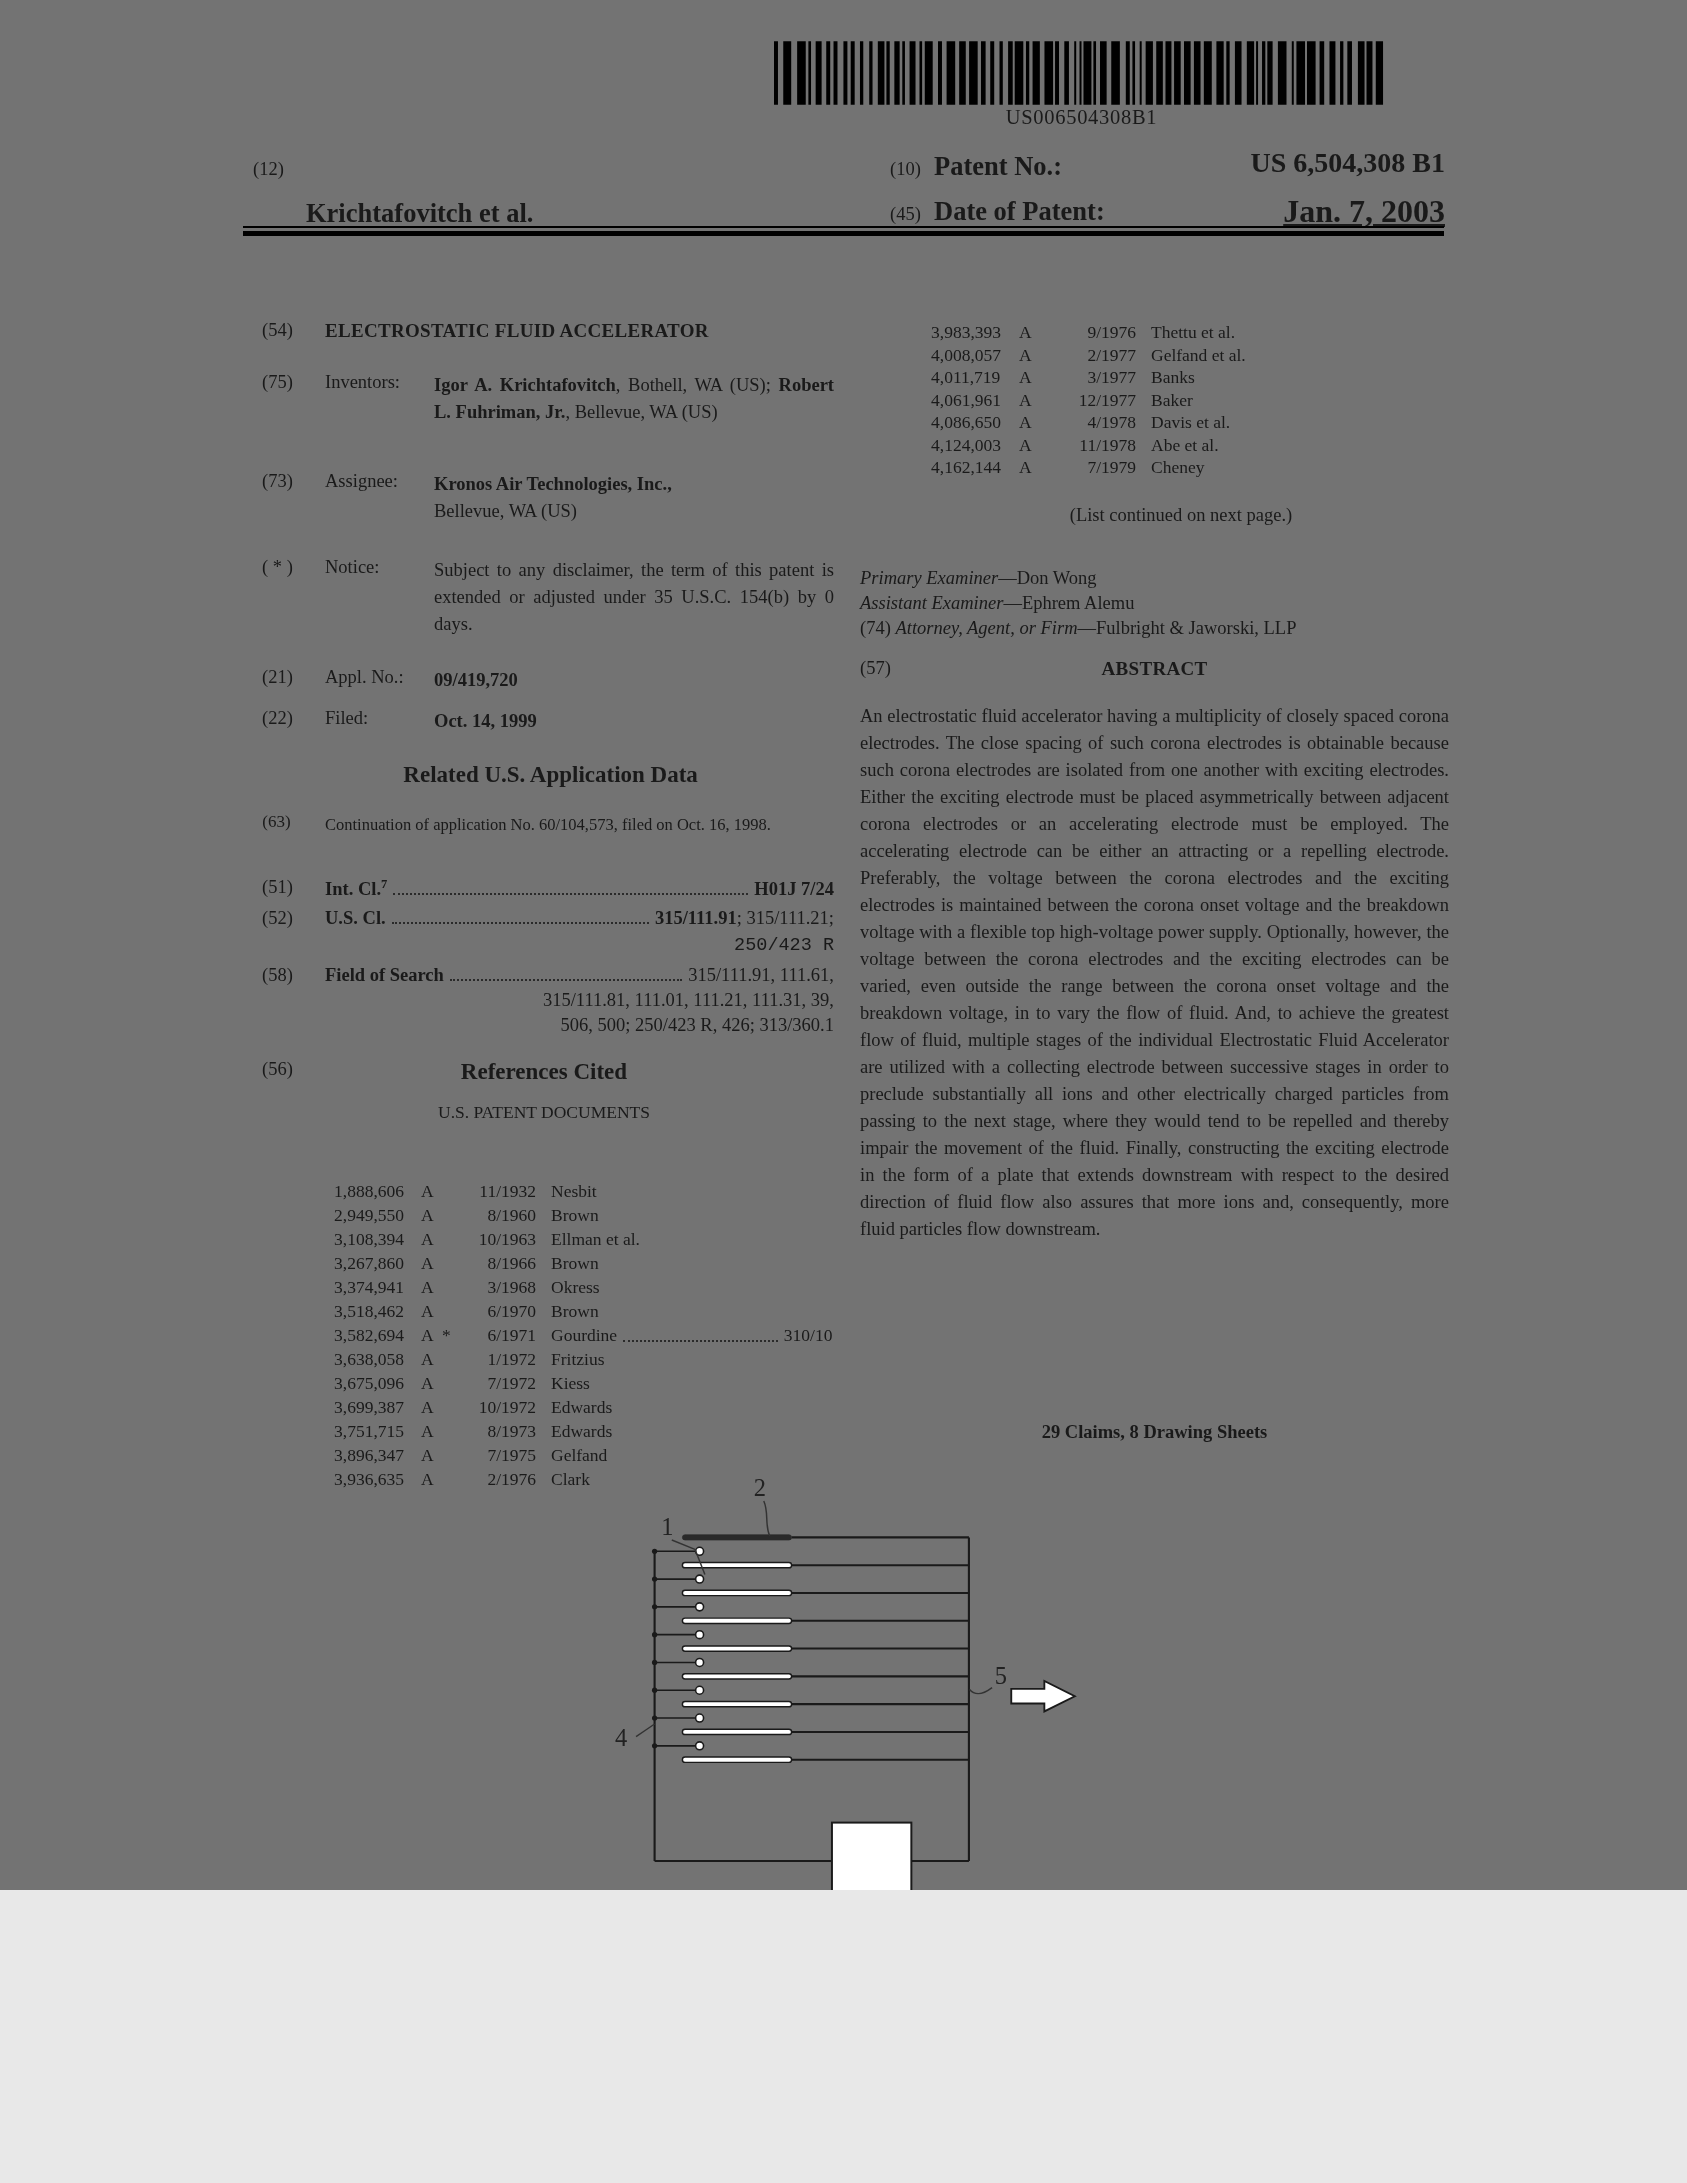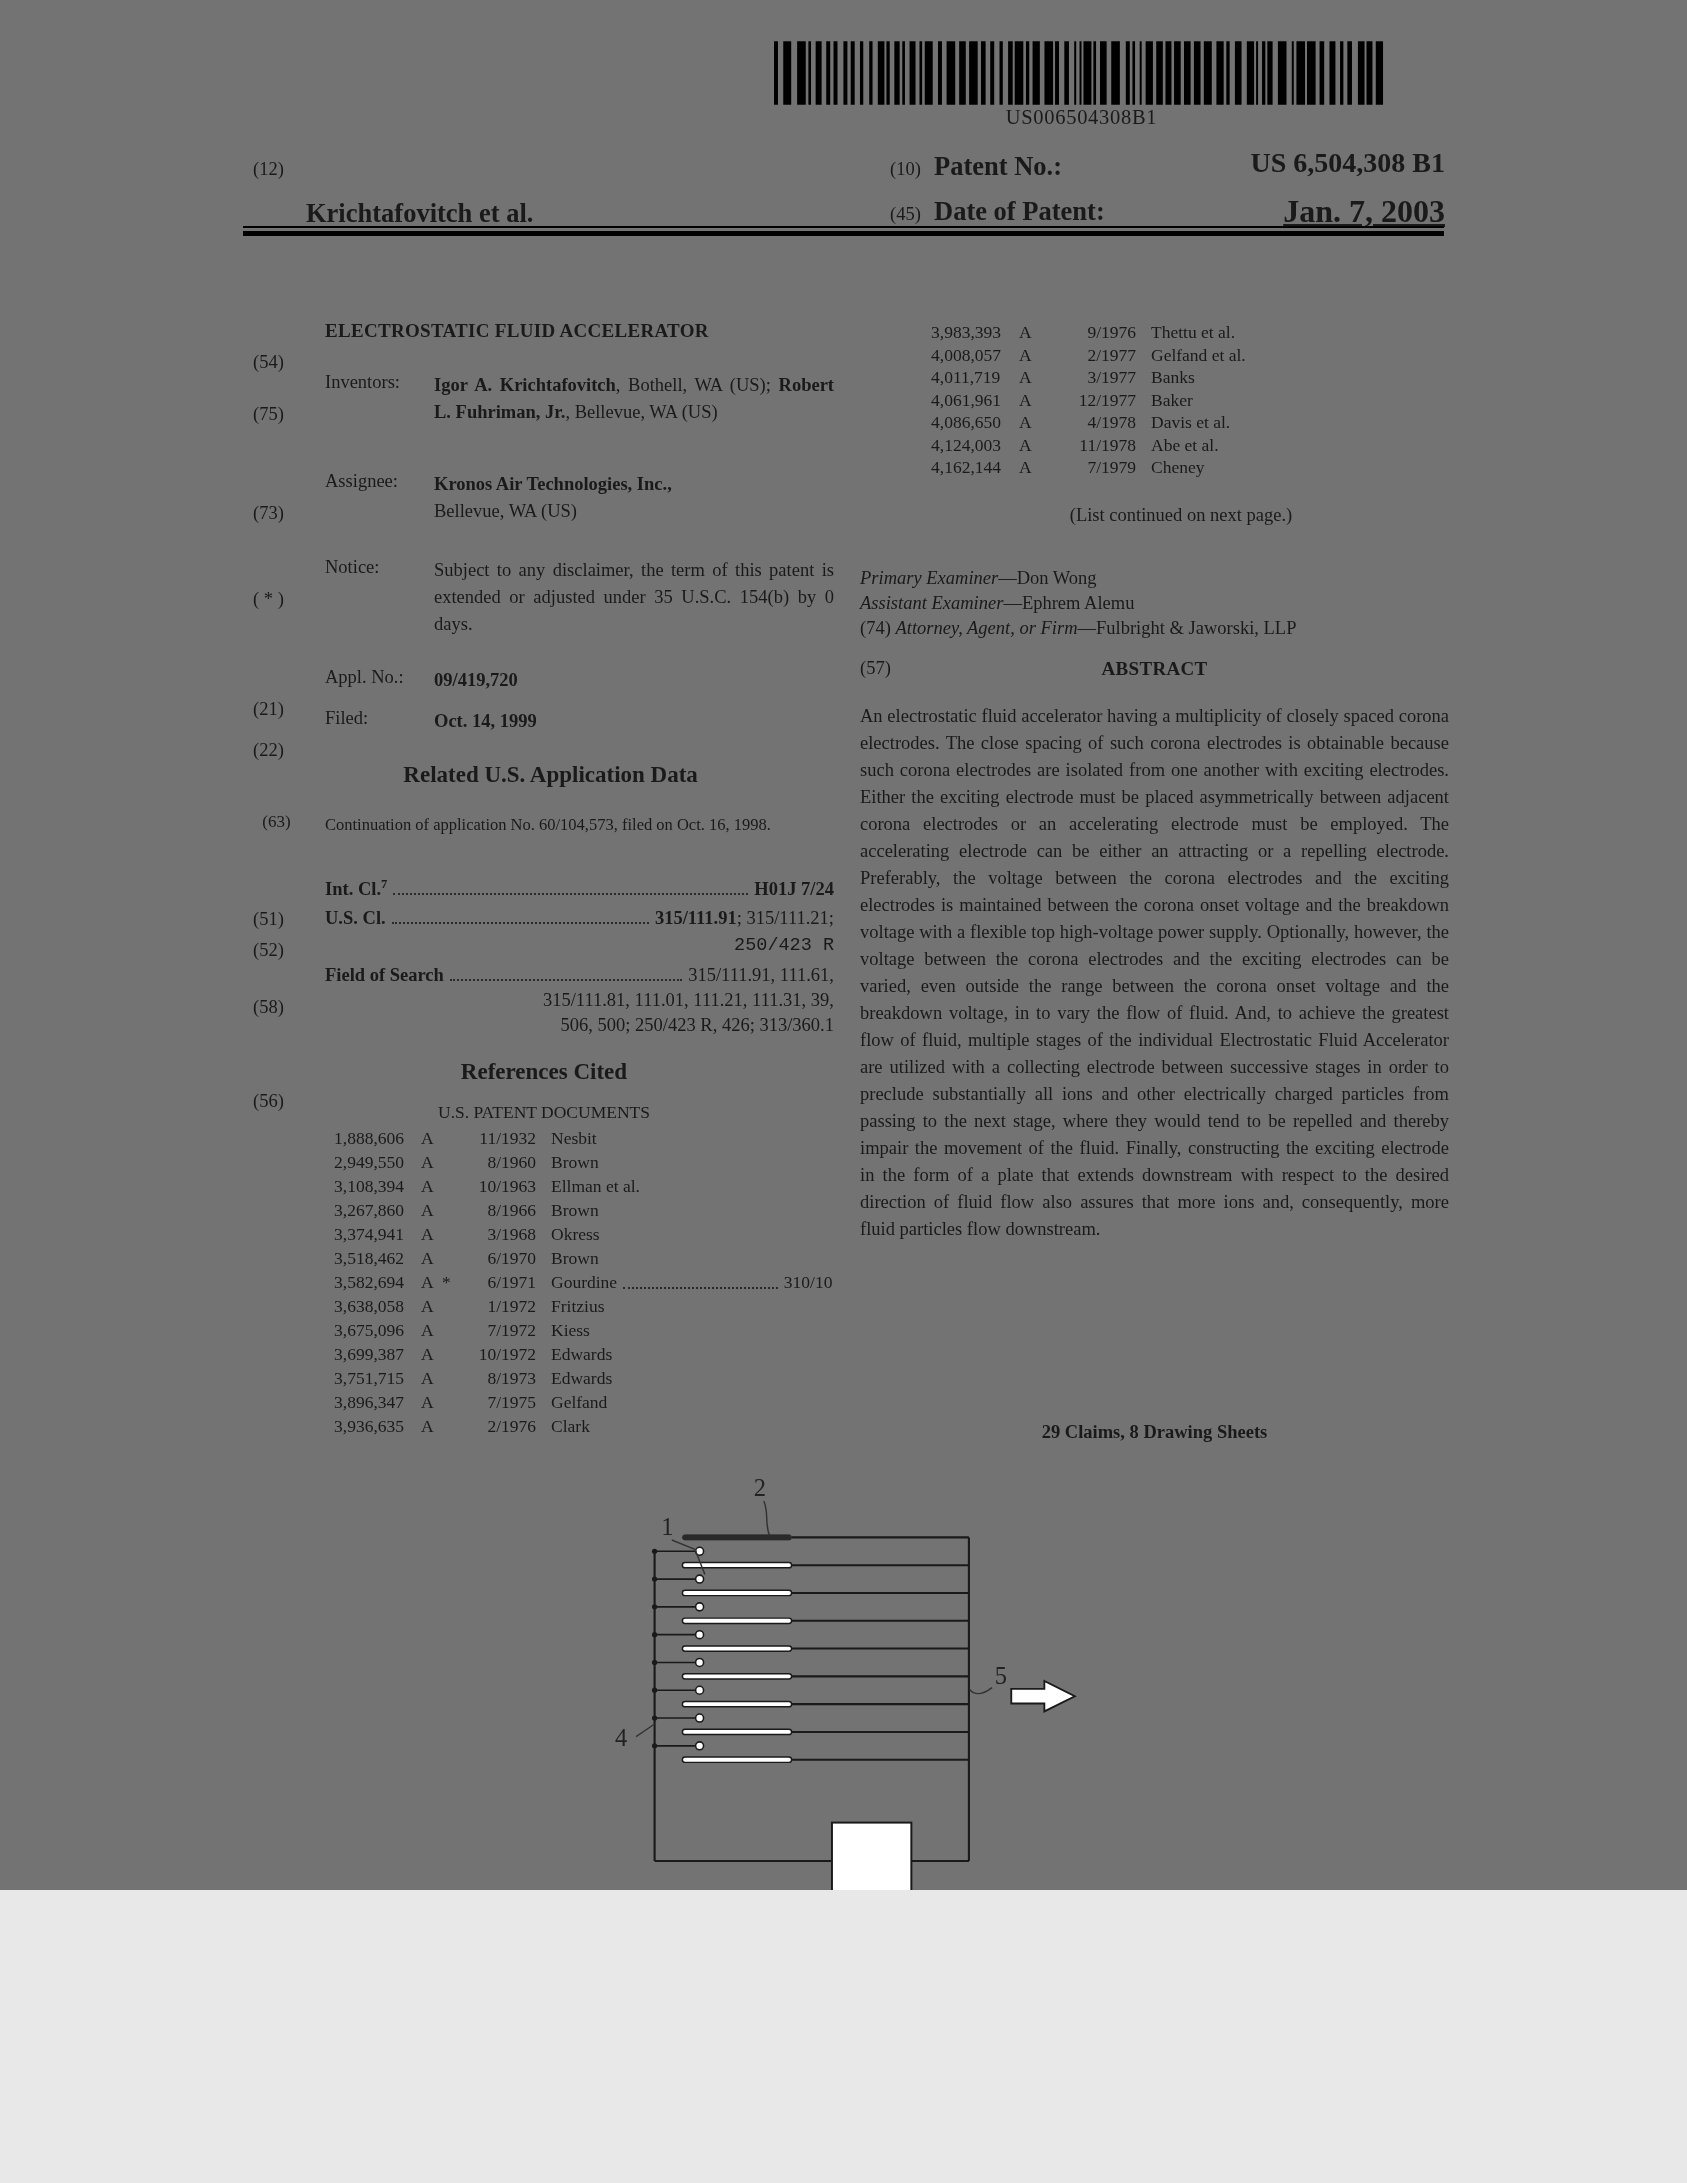--- a/index.html
+++ b/index.html
@@ -15,21 +15,21 @@
   #inventor-line{font-size:26.5px;font-weight:bold;}
   .hdr-lbl{font-size:26.5px;font-weight:bold;}
   .hdr-val{font-size:28px;font-weight:bold;text-align:right;}
   .rule{background:#000;}
   
   #barcode-svg rect{fill:#000;}
   #barcode-text{font-size:20.5px;text-align:center;letter-spacing:0.7px;}
   
   .colL{left:253px;top:0;width:582px;height:2183px;}
   .colR{left:860px;top:0;width:589px;height:2183px;}
-  .colL .code{left:0;position:absolute;margin-top:32px;}
+  .colL .code{left:9px;position:absolute;}
   .lbl{left:72px;position:absolute;font-size:18.5px;}
   .val{left:181px;position:absolute;width:400px;font-size:18.5px;line-height:27px;text-align:justify;}
   .txt63{left:72px;position:absolute;width:509px;font-size:16.5px;line-height:26px;text-align:justify;}
   .leaderline{left:72px;position:absolute;width:509px;display:flex;align-items:flex-end;font-size:18.5px;}
   .dots{flex:1;border-bottom:2px dotted #2a2a2a;margin:0 6px 5.3px 6px;min-width:20px;}
   .rline{left:72px;position:absolute;width:509px;font-size:18.5px;text-align:right;}
   .center880{left:0;position:absolute;width:582px;text-align:center;font-size:23px;}
   .center890{left:0;position:absolute;width:589px;text-align:center;font-size:18.5px;}
   
   .plist .row{position:relative;height:24px;font-size:17.5px;}
@@ -224,21 +224,21 @@
     </div>
     <div class="abs rline" style="top:990px;">315/111.81, 111.01, 111.21, 111.31, 39,</div>
     <div class="abs rline" style="top:1015px;">506, 500; 250/423 R, 426; 313/360.1</div>
 
     <div class="abs" style="top:1059px;width:582px;">
       <span class="code">(56)</span>
       <span class="center880 b" style="top:0;">References Cited</span>
     </div>
     <div class="abs center880" style="top:1102px;font-size:17.5px;">U.S. PATENT DOCUMENTS</div>
 
-    <div class="abs plist" style="top:1128px;width:582px;">
+    <div class="abs plist" style="top:1181px;width:582px;">
 
         <div class="row">
           <span class="c-num">1,888,606</span>
           <span class="c-kind">A</span>
           <span class="c-star"></span>
           <span class="c-date">11/1932</span>
           <span class="c-name">Nesbit</span>
 
         </div>
 

